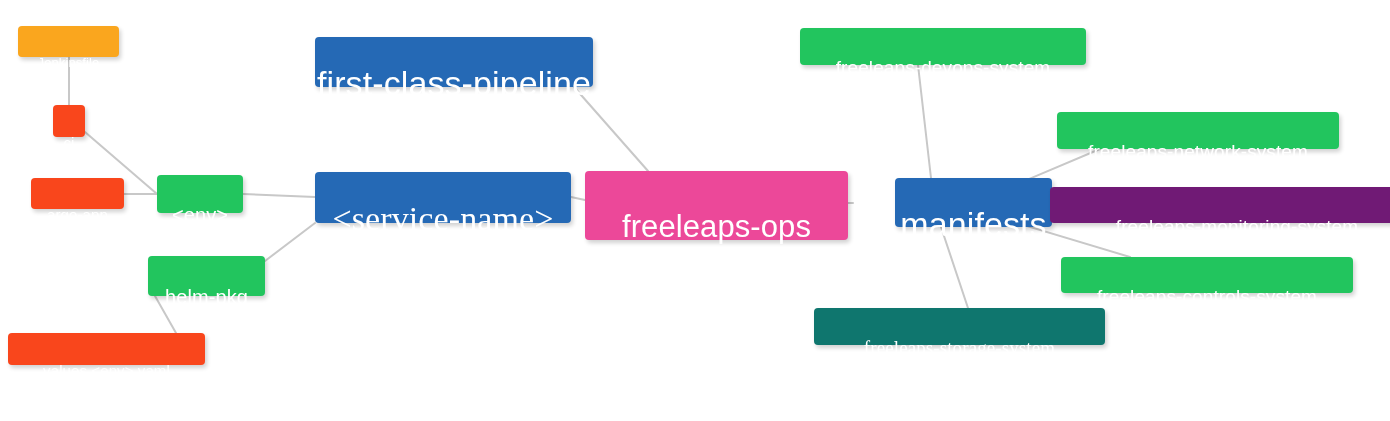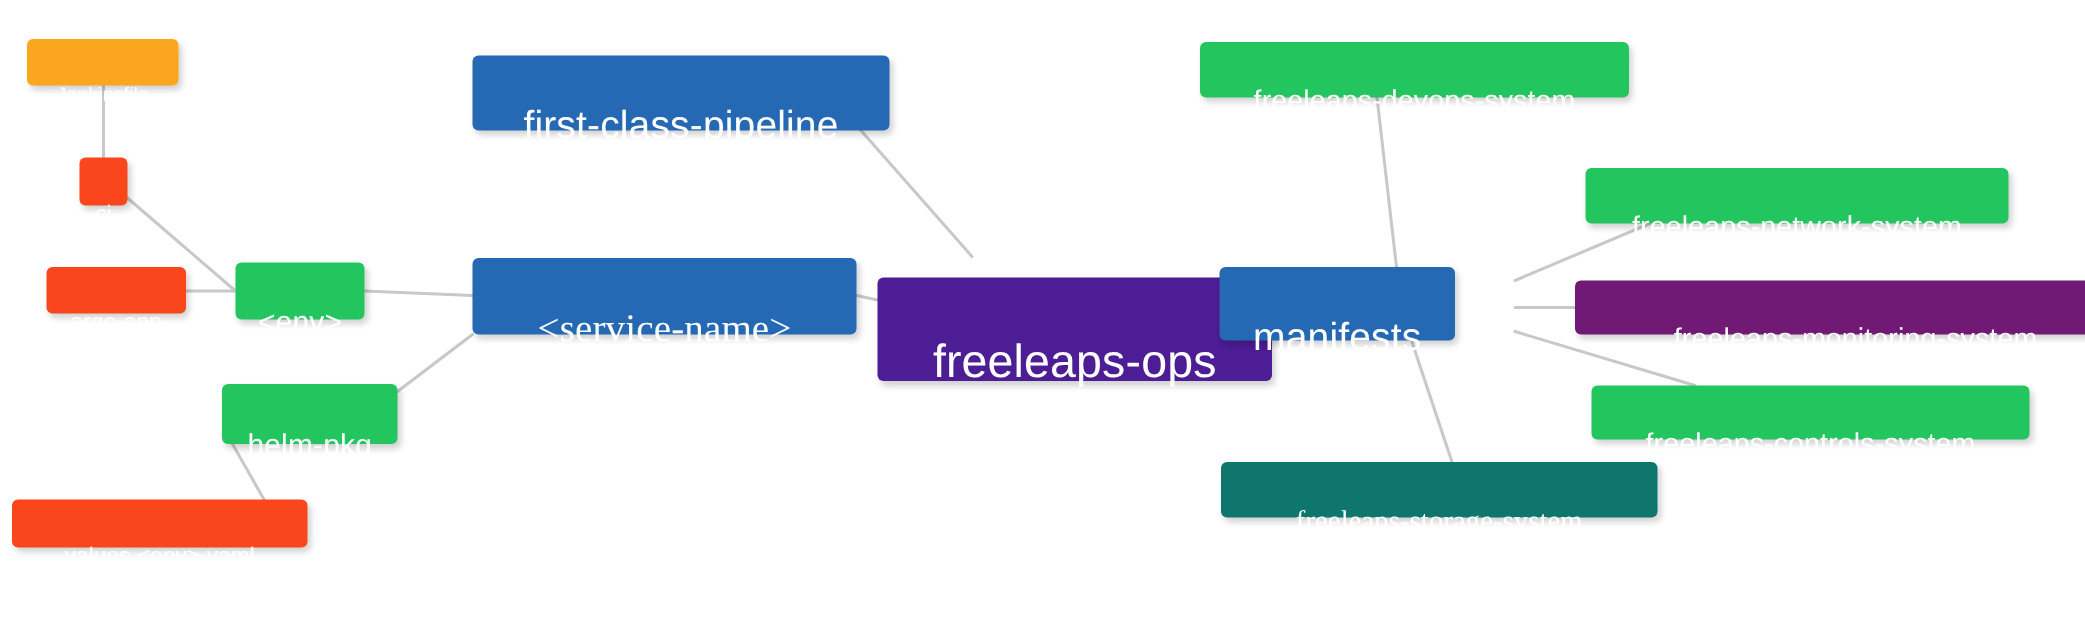--- a/index.html
+++ b/index.html
@@ -43,21 +43,21 @@
     padding: 0 10px;
     letter-spacing: 0.1px;
   }
   .node-label {
     display: block;
     pointer-events: none;
     margin-top: 42px;
   }
   
   .tier-root   { font-size: 31px; }
-  .tier-major  { font-size: 26px; }
+  .tier-major  { font-size: 34px; }
   .tier-mid    { font-size: 20px; }
   .tier-leaf   { font-size: 19px; }
   .tier-small  { font-size: 15px; }
   .tier-tiny   { font-size: 13px; }
 </style>
 </head>
 <body>
 
 <div id="mindmap">
   <svg id="edge-layer" viewBox="0 0 1390 421" width="1390" height="421" xmlns="http://www.w3.org/2000/svg">
@@ -94,24 +94,24 @@
       </div>
       <div class="node tier-small" style="left: 8px; top: 333px; width: 197px; height: 32px; background: rgb(249, 70, 28);">
         <span class="node-label">values.&lt;env&gt;.yaml</span>
       </div>
       <div class="node tier-major" style="left: 315px; top: 37px; width: 278px; height: 50px; background: rgb(37, 105, 181);">
         <span class="node-label">first-class-pipeline</span>
       </div>
       <div class="node tier-major" style="left: 315px; top: 172px; width: 256px; height: 51px; background: rgb(37, 105, 181); font-family: Liberation Serif, serif;">
         <span class="node-label">&lt;service-name&gt;</span>
       </div>
-      <div class="node tier-root" style="left: 585px; top: 185px; width: 263px; height: 69px; background: #4c1d95;">
+      <div class="node tier-root" style="left: 585px; top: 171px; width: 263px; height: 69px; background: #ec4899;">
         <span class="node-label">freeleaps-ops</span>
       </div>
-      <div class="node tier-major" style="left: 813px; top: 178px; width: 157px; height: 49px; background: rgb(37, 105, 181);">
+      <div class="node tier-major" style="left: 895px; top: 178px; width: 157px; height: 49px; background: rgb(37, 105, 181);">
         <span class="node-label">manifests</span>
       </div>
       <div class="node tier-leaf" style="left: 800px; top: 28px; width: 286px; height: 37px; background: rgb(34, 197, 94);">
         <span class="node-label">freeleaps-devops-system</span>
       </div>
       <div class="node tier-leaf" style="left: 1057px; top: 112px; width: 282px; height: 37px; background: rgb(34, 197, 94);">
         <span class="node-label">freeleaps-network-system</span>
       </div>
       <div class="node tier-leaf" style="left: 1050px; top: 187px; width: 374px; height: 36px; background: #701a75;">
         <span class="node-label">freeleaps-monitoring-system</span>

